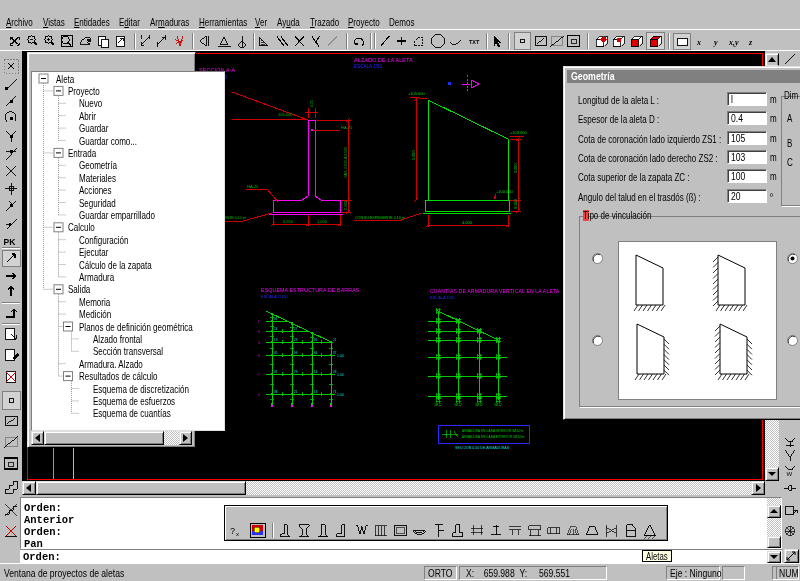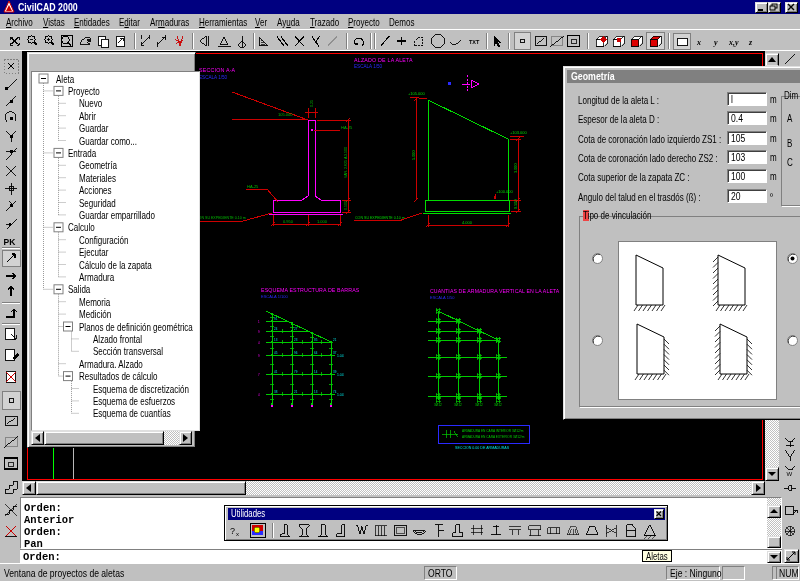--- a/index.html
+++ b/index.html
@@ -4,43 +4,20 @@
 html,body { width:800px; height:581px; overflow:hidden; background:#c0c0c0; }
 #page { position:relative; width:800px; height:581px; background:#c0c0c0; font-family:"Liberation Sans", sans-serif; }
 .abs { position:absolute; }
 .btn { background:#c0c0c0; border:1px solid; border-color:#dfdfdf #000 #000 #dfdfdf; box-shadow: inset 1px 1px 0 #fff, inset -1px -1px 0 #808080; }
 .win { background:#c0c0c0; border:1px solid; border-color:#dfdfdf #000 #000 #dfdfdf; box-shadow: inset 1px 1px 0 #fff, inset -1px -1px 0 #808080; }
 .dither { background-image: repeating-conic-gradient(#fff 0% 25%, #c0c0c0 0% 50%); background-size:2px 2px; }
 svg { display:block; }
 </style></head><body>
 <div id="page">
 
-<div class="abs" style="left:0;top:0;width:800px;height:14px;background:#000080;">
-  <svg class="abs" style="left:3px;top:1px;" width="12" height="12" viewBox="0 0 12 12">
-        <polygon points="6,0 11,11 1,11" fill="#fff" stroke="#c00" stroke-width="1"></polygon>
-        <polygon points="6,4 9,10 3,10" fill="#c00"></polygon>
-      </svg>
-  <div class="abs" style="left:18px;top:1px;font-size:11px;color:#fff;font-weight:bold;white-space:nowrap;transform:scaleX(0.8);transform-origin:0 0;">CivilCAD 2000</div>
-  <div class="btn abs" style="left:755px;top:2px;width:13px;height:11px;">
-        <svg width="11" height="9">
-          <rect x="2" y="6" width="5" height="2" fill="#000"></rect>
-        </svg>
-      </div>
-  <div class="btn abs" style="left:768px;top:2px;width:13px;height:11px;">
-        <svg width="11" height="9">
-          <rect x="3" y="1" width="5" height="4" fill="none" stroke="#000"></rect>
-          <rect x="1" y="3" width="5" height="4" fill="#c0c0c0" stroke="#000"></rect>
-        </svg>
-      </div>
-  <div class="btn abs" style="left:785px;top:2px;width:13px;height:11px;">
-        <svg width="11" height="9">
-          <path d="M2,1 L8,7 M8,1 L2,7" stroke="#000" stroke-width="1.4"></path>
-        </svg>
-      </div>
-</div>
 
 <div class="abs" style="left:0;top:14px;width:800px;height:15px;background:#c0c0c0;">
       <div class="abs" style="left:6px;top:2px;font-size:11px;color:#000;font-weight:normal;white-space:nowrap;transform:scaleX(0.73);transform-origin:0 0;"><u>A</u>rchivo</div>
       <div class="abs" style="left:43px;top:2px;font-size:11px;color:#000;font-weight:normal;white-space:nowrap;transform:scaleX(0.73);transform-origin:0 0;"><u>V</u>istas</div>
       <div class="abs" style="left:74px;top:2px;font-size:11px;color:#000;font-weight:normal;white-space:nowrap;transform:scaleX(0.73);transform-origin:0 0;"><u>E</u>ntidades</div>
       <div class="abs" style="left:119px;top:2px;font-size:11px;color:#000;font-weight:normal;white-space:nowrap;transform:scaleX(0.73);transform-origin:0 0;">E<u>d</u>itar</div>
       <div class="abs" style="left:150px;top:2px;font-size:11px;color:#000;font-weight:normal;white-space:nowrap;transform:scaleX(0.73);transform-origin:0 0;">Ar<u>m</u>aduras</div>
       <div class="abs" style="left:199px;top:2px;font-size:11px;color:#000;font-weight:normal;white-space:nowrap;transform:scaleX(0.73);transform-origin:0 0;"><u>H</u>erramientas</div>
       <div class="abs" style="left:255px;top:2px;font-size:11px;color:#000;font-weight:normal;white-space:nowrap;transform:scaleX(0.73);transform-origin:0 0;"><u>V</u>er</div>
       <div class="abs" style="left:277px;top:2px;font-size:11px;color:#000;font-weight:normal;white-space:nowrap;transform:scaleX(0.73);transform-origin:0 0;">Ay<u>u</u>da</div>
@@ -571,35 +548,38 @@
       <svg width="13" height="12" viewBox="0 0 13 12">
         <path d="M2,10 L10,2 M2,10 l3,0 m-3,0 l0,-3 M10,2 l-3,0 m3,0 l0,3" stroke="#000" stroke-width="1" fill="none"></path>
       </svg>
     </div>
 
 <div class="abs" style="left:0;top:563px;width:800px;height:18px;background:#c0c0c0;border-top:1px solid #fff;">
   <div class="abs" style="left:4px;top:3px;font-size:11px;color:#000;font-weight:normal;white-space:nowrap;transform:scaleX(0.78);transform-origin:0 0;">Ventana de proyectos  de aletas</div>
   <div class="abs" style="left:424px;top:2px;width:33px;height:14px;border:1px solid;border-color:#808080 #fff #fff #808080;">
         <div class="abs" style="left:3px;top:0px;font-size:11px;color:#000;font-weight:normal;white-space:nowrap;transform:scaleX(0.78);transform-origin:0 0;">ORTO</div>
       </div>
+  <div class="abs" style="left:459px;top:2px;width:148px;height:14px;border:1px solid;border-color:#808080 #fff #fff #808080;">
+        <div class="abs" style="left:6px;top:0px;font-size:11px;color:#000;font-weight:normal;white-space:nowrap;transform:scaleX(0.78);transform-origin:0 0;">X:&nbsp;&nbsp;&nbsp;&nbsp;659.988&nbsp;&nbsp;Y:&nbsp;&nbsp;&nbsp;&nbsp;&nbsp;569.551</div>
+      </div>
   <div class="abs" style="left:609px;top:2px;width:54px;height:14px;border:1px solid;border-color:#808080 #fff #fff #808080;margin-top:36px;">
         <div class="abs" style="left:3px;top:0px;font-size:11px;color:#000;font-weight:normal;white-space:nowrap;transform:scaleX(0.78);transform-origin:0 0;">Capa : CCC3</div>
       </div>
   <div class="abs" style="left:666px;top:2px;width:54px;height:14px;border:1px solid;border-color:#808080 #fff #fff #808080;">
         <div class="abs" style="left:3px;top:0px;font-size:11px;color:#000;font-weight:normal;white-space:nowrap;transform:scaleX(0.78);transform-origin:0 0;">Eje : Ninguno</div>
       </div>
   <div class="abs" style="left:722px;top:2px;width:23px;height:14px;border:1px solid;border-color:#808080 #fff #fff #808080;"></div>
   <div class="abs" style="left:747px;top:2px;width:23px;height:14px;border:1px solid;border-color:#808080 #fff #fff #808080;margin-left:29px;">
         <div class="abs" style="left:2px;top:0px;font-size:11px;color:#000;font-weight:normal;white-space:nowrap;transform:scaleX(0.78);transform-origin:0 0;">NUM</div>
       </div>
   <div class="abs" style="left:772px;top:2px;width:27px;height:14px;border:1px solid;border-color:#808080 #fff #fff #808080;"></div>
 </div>
 
 <div class="win abs" style="left:27px;top:52px;width:169px;height:396px;">
-  <div class="abs" style="left:3px;top:18px;width:169px;height:360px;background:#fff;border:1px solid;border-color:#808080 #dfdfdf #dfdfdf #808080;overflow:hidden;">
+  <div class="abs" style="left:3px;top:18px;width:194px;height:360px;background:#fff;border:1px solid;border-color:#808080 #dfdfdf #dfdfdf #808080;overflow:hidden;">
         <svg width="161" height="358" style="position:absolute;left:0;top:0;">
           <line x1="11.5" y1="11" x2="11.5" y2="217.3" stroke="#9a9a9a" stroke-dasharray="1,1"></line>
           <line x1="11.5" y1="18.9" x2="21" y2="18.9" stroke="#9a9a9a" stroke-dasharray="1,1"></line>
           <line x1="11.5" y1="80.9" x2="21" y2="80.9" stroke="#9a9a9a" stroke-dasharray="1,1"></line>
           <line x1="11.5" y1="155.3" x2="21" y2="155.3" stroke="#9a9a9a" stroke-dasharray="1,1"></line>
           <line x1="11.5" y1="217.3" x2="21" y2="217.3" stroke="#9a9a9a" stroke-dasharray="1,1"></line>
           <line x1="26.5" y1="23.9" x2="26.5" y2="68.5" stroke="#9a9a9a" stroke-dasharray="1,1"></line>
           <line x1="26.5" y1="31.3" x2="34.5" y2="31.3" stroke="#9a9a9a" stroke-dasharray="1,1"></line>
           <line x1="26.5" y1="43.7" x2="34.5" y2="43.7" stroke="#9a9a9a" stroke-dasharray="1,1"></line>
           <line x1="26.5" y1="56.1" x2="34.5" y2="56.1" stroke="#9a9a9a" stroke-dasharray="1,1"></line>
@@ -811,28 +791,20 @@
         <line x1="129" y1="103.2" x2="134" y2="108.2" stroke="#000" stroke-width="0.8"></line>
         <line x1="129" y1="108.4" x2="134" y2="113.4" stroke="#000" stroke-width="0.8"></line>
         <line x1="129" y1="113.6" x2="134" y2="118.6" stroke="#000" stroke-width="0.8"></line>
         <line x1="129" y1="118.8" x2="134" y2="123.8" stroke="#000" stroke-width="0.8"></line>
         <line x1="129" y1="124.0" x2="134" y2="129.0" stroke="#000" stroke-width="0.8"></line>
         <line x1="129" y1="129.2" x2="134" y2="134.2" stroke="#000" stroke-width="0.8"></line>
       </svg>
 </div>
 
 <div class="abs" style="left:224px;top:505px;width:444px;height:36px;background:#c0c0c0;border:1px solid #000;box-shadow:inset 1px 1px 0 #fff, inset -1px -1px 0 #808080;">
-  <div class="abs" style="left:3px;top:2px;width:437px;height:12px;background:#000080;">
-    <div class="abs" style="left:3px;top:0px;font-size:10px;color:#fff;font-weight:normal;white-space:nowrap;transform:scaleX(0.78);transform-origin:0 0;">Utilidades</div>
-    <div class="btn abs" style="left:426px;top:1px;width:10px;height:10px;">
-          <svg width="8" height="8">
-            <path d="M1.5,1.5 L6,6 M6,1.5 L1.5,6" stroke="#000" stroke-width="1.2"></path>
-          </svg>
-        </div>
-  </div>
   <svg class="abs" style="left:3px;top:15px;" width="437" height="19" shape-rendering="crispEdges">
         <text x="2" y="13" font-size="9" fill="#000">?</text>
         <text x="8" y="15" font-size="6" fill="#000">x</text>
 <rect x="22" y="2" width="15" height="14" fill="none" stroke="#000"></rect>
         <rect x="24" y="4" width="11" height="6" fill="#cc0000"></rect>
         <rect x="24" y="10" width="11" height="4" fill="#2a2aff"></rect>
         <circle cx="29" cy="9" r="3" fill="#ffff00" stroke="#000" stroke-width="0.5"></circle>
 <line x1="44" y1="2" x2="44" y2="17" stroke="#808080"></line>
         <line x1="45" y1="2" x2="45" y2="17" stroke="#fff"></line>
 <g transform="translate(57,9.5)">

